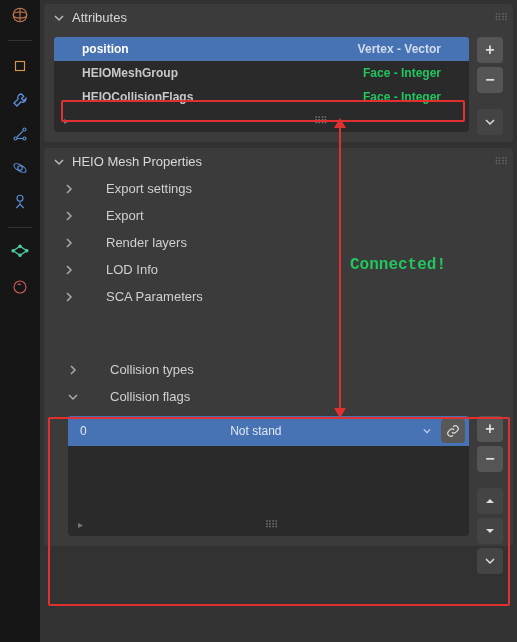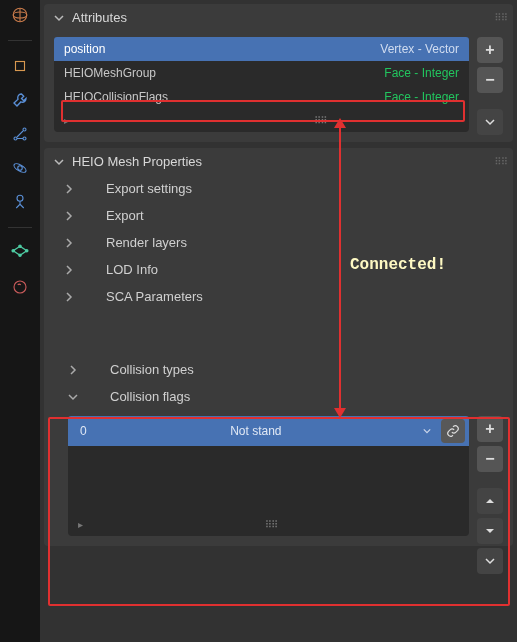--- a/index.html
+++ b/index.html
@@ -16,21 +16,21 @@
   
   .panel { background: #3b3b3b; border-radius: 4px; margin-bottom: 6px; }
   .phead { display: flex; align-items: center; padding: 6px 8px; cursor: pointer; position: relative; justify-content: space-between; }
   .phead .chev { width: 14px; height: 14px; margin-right: 6px; color: #bbb; display:flex;align-items:center;justify-content:center;}
   .phead .title { flex: 1; font-size: 13px; color: #d8d8d8; }
   .drag { position: absolute; right: 6px; color: #666; font-size: 10px; letter-spacing: -1px;}
   
   .pbody { padding: 6px 10px 10px 10px; }
   
   .attrlist { background: #2a2a2a; border-radius: 4px; padding: 0; margin-right: 34px; }
-  .attrrow { display: flex; justify-content: space-between; padding: 5px 10px; font-size: 12px; }
+  .attrrow { display: flex; justify-content: space-between; padding: 5px 28px; font-size: 12px; font-weight: bold; }
   .attrrow.sel { background: #4772b3; color: #fff; border-radius: 3px 3px 0 0;}
   .attrrow .l { color: inherit; }
   .attrrow .r { color: #22c55e; }
   .attrrow.sel .r { color: #d0dcf0; }
   .listfoot { display:flex; padding: 6px 10px; color:#777;}
   .listfoot .tri { margin-right: auto; font-size:10px;}
   .listfoot .grip { margin: 0 auto; letter-spacing:-1px; font-size:10px;}
   
   .sidebtns { position: absolute; right: 10px; display:flex; flex-direction:column; gap:4px; }
   .sqbtn { width: 26px; height: 26px; background: #555; border-radius: 4px; display:flex;align-items:center;justify-content:center; color:#ddd; cursor:pointer; font-size:16px; font-weight:bold;}
@@ -48,21 +48,21 @@
   .flagrow .lbl { flex:1; text-align:center; color:#e0e8f5; font-size:12px;}
   .flagrow .dcv { color:#cbd6ea; padding:0 6px;}
   .linkbtn { width:24px;height:24px;background:#585858;border-radius:4px;display:flex;align-items:center;justify-content:center;margin-left:4px;cursor:pointer;}
   .linkbtn svg { width:14px;height:14px;stroke:#ddd;fill:none;stroke-width:2;}
   .flfoot { position:absolute; bottom:6px; left:0;right:0; display:flex; padding:0 10px; color:#777;}
   .flfoot .tri{font-size:10px;}
   .flfoot .grip{margin:0 auto;letter-spacing:-1px;font-size:10px;}
   
   
   .redbox { position:absolute; border:2px solid #e03030; pointer-events:none; border-radius:2px;}
-  .redtext { position:absolute; color:#fef9c3; font-weight:bold; font-size:16px; font-family: "Courier New", monospace; pointer-events:none;}
+  .redtext { position:absolute; color:#22c55e; font-weight:bold; font-size:16px; font-family: "Courier New", monospace; pointer-events:none;}
   .redarrow { position:absolute; pointer-events:none;}
   
   .chevsvg { width:12px;height:12px; }
 </style>
 </head>
 <body>
 
 <div class="wrap">
   <div class="iconcol">
     <div class="tabicon">

